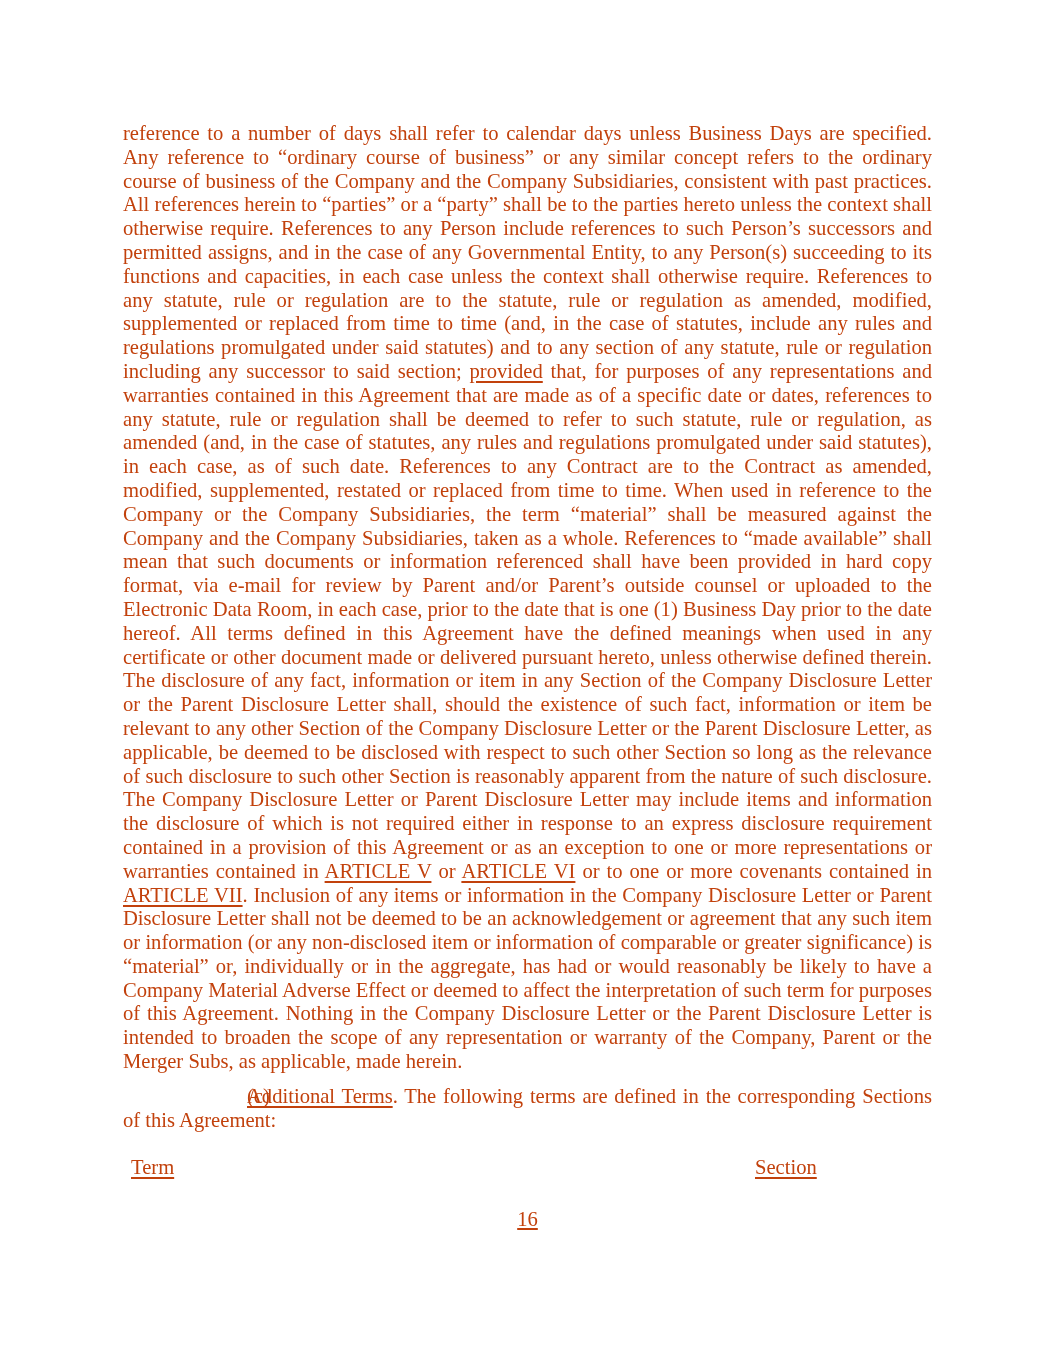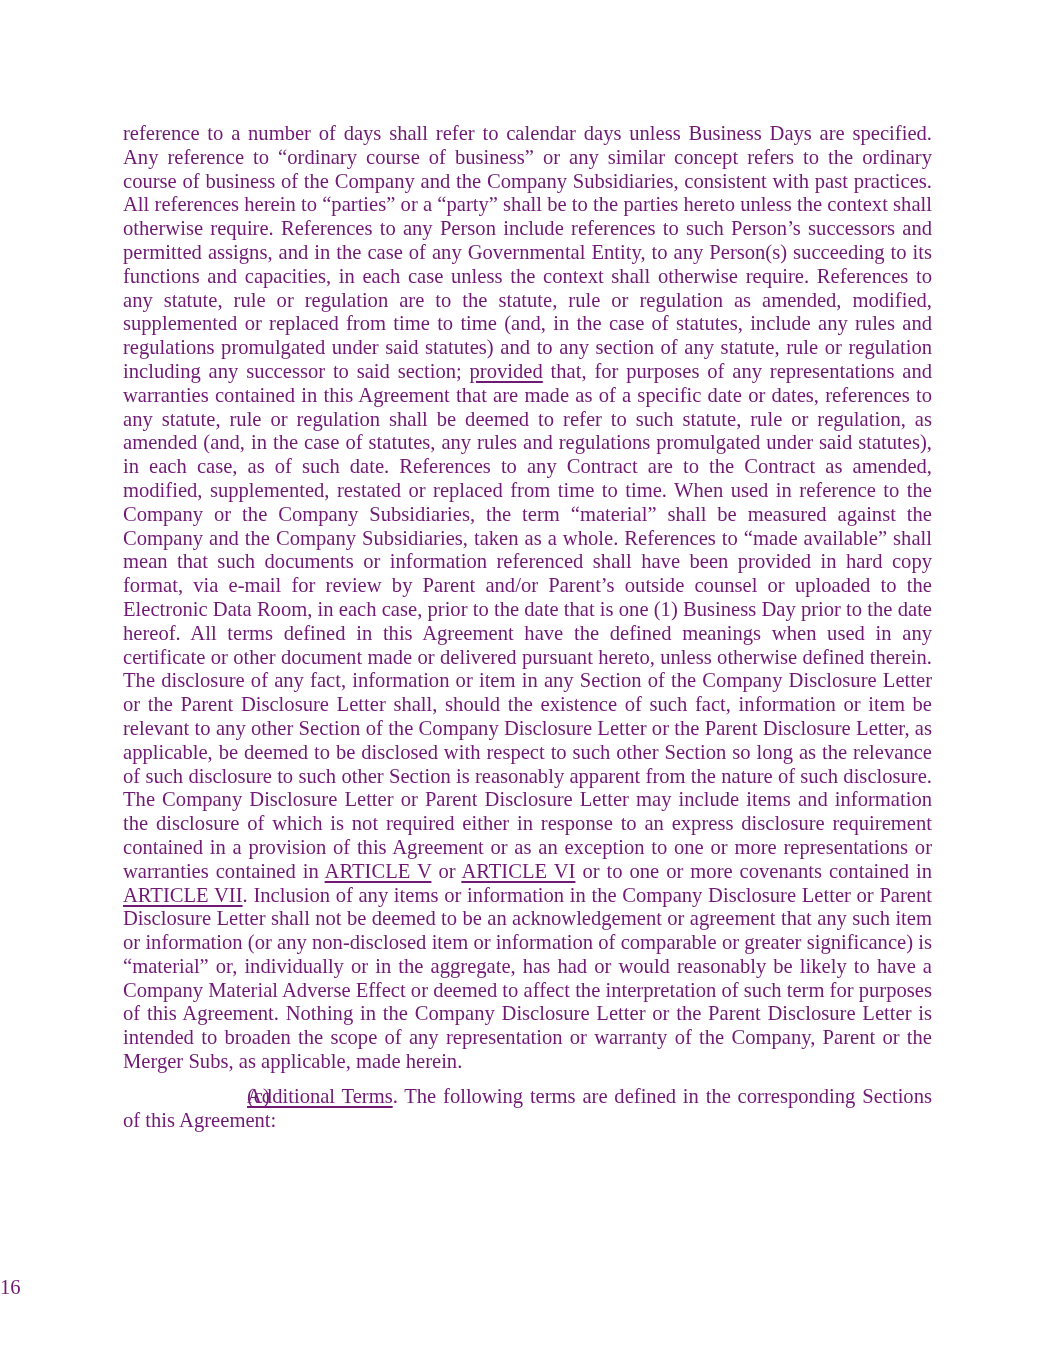--- a/index.html
+++ b/index.html
@@ -5,21 +5,21 @@
   html, body {
     margin: 0;
     padding: 0;
     background: #ffffff;
   }
   .page {
     position: relative;
     width: 1055px;
     height: 1365px;
     background: #ffffff;
-    color: #701a75;
+    color: #c2410c;
     font-family: "Liberation Serif", "DejaVu Serif", serif;
     font-size: 20.6px;
     line-height: 23.8px;
     overflow: hidden;
   }
   .content {
     padding: 122px 123px 0 123px;
   }
   p {
     margin: 0;
@@ -47,30 +47,36 @@
     left: 8px;
     top: 0;
   }
   .section-col {
     position: absolute;
     left: 632px;
     top: 0;
   }
   .page-num {
     position: absolute;
-    top: 1276px;
+    top: 1208px;
     left: 0;
     width: 100%;
+    text-align: center;
+    text-decoration: underline;
   }
 </style>
 </head>
 <body>
 
 <div class="page">
   <div class="content">
     <p><span>reference to a number of days shall refer to calendar days unless Business Days are specified. Any reference to “ordinary course of business” or any similar concept refers to the ordinary course of business of the Company and the Company Subsidiaries, consistent with past practices. All references herein to “parties” or a “party” shall be to the parties hereto unless the context shall otherwise require. References to any Person include references to such Person’s successors and permitted assigns, and in the case of any Governmental Entity, to any Person(s) succeeding to its functions and capacities, in each case unless the context shall otherwise require. References to any statute, rule or regulation are to the statute, rule or regulation as amended, modified, supplemented or replaced from time to time (and, in the case of statutes, include any rules and regulations promulgated under said statutes) and to any section of any statute, rule or regulation including any successor to said section; </span><span class="u">provided</span><span> that, for purposes of any representations and warranties contained in this Agreement that are made as of a specific date or dates, references to any statute, rule or regulation shall be deemed to refer to such statute, rule or regulation, as amended (and, in the case of statutes, any rules and regulations promulgated under said statutes), in each case, as of such date. References to any Contract are to the Contract as amended, modified, supplemented, restated or replaced from time to time. When used in reference to the Company or the Company Subsidiaries, the term “material” shall be measured against the Company and the Company Subsidiaries, taken as a whole. References to “made available” shall mean that such documents or information referenced shall have been provided in hard copy format, via e-mail for review by Parent and/or Parent’s outside counsel or uploaded to the Electronic Data Room, in each case, prior to the date that is one (1) Business Day prior to the date hereof. All terms defined in this Agreement have the defined meanings when used in any certificate or other document made or delivered pursuant hereto, unless otherwise defined therein. The disclosure of any fact, information or item in any Section of the Company Disclosure Letter or the Parent Disclosure Letter shall, should the existence of such fact, information or item be relevant to any other Section of the Company Disclosure Letter or the Parent Disclosure Letter, as applicable, be deemed to be disclosed with respect to such other Section so long as the relevance of such disclosure to such other Section is reasonably apparent from the nature of such disclosure. The Company Disclosure Letter or Parent Disclosure Letter may include items and information the disclosure of which is not required either in response to an express disclosure requirement contained in a provision of this Agreement or as an exception to one or more representations or warranties contained in </span><span class="u">ARTICLE V</span><span> or </span><span class="u">ARTICLE VI</span><span> or to one or more covenants contained in </span><span class="u">ARTICLE VII</span><span>. Inclusion of any items or information in the Company Disclosure Letter or Parent Disclosure Letter shall not be deemed to be an acknowledgement or agreement that any such item or information (or any non-disclosed item or information of comparable or greater significance) is “material” or, individually or in the aggregate, has had or would reasonably be likely to have a Company Material Adverse Effect or deemed to affect the interpretation of such term for purposes of this Agreement. Nothing in the Company Disclosure Letter or the Parent Disclosure Letter is intended to broaden the scope of any representation or warranty of the Company, Parent or the Merger Subs, as applicable, made herein.</span></p>
 
     <p class="para-c"><span class="tab">(c)</span><span class="u">Additional Terms</span><span>. The following terms are defined in the corresponding Sections of this Agreement:</span></p>
 
+    <div class="defs-header">
+      <span class="u term-col">Term</span>
+      <span class="u section-col">Section</span>
+    </div>
   </div>
 
   <div class="page-num">16</div>
 </div>
 
 </body></html>

